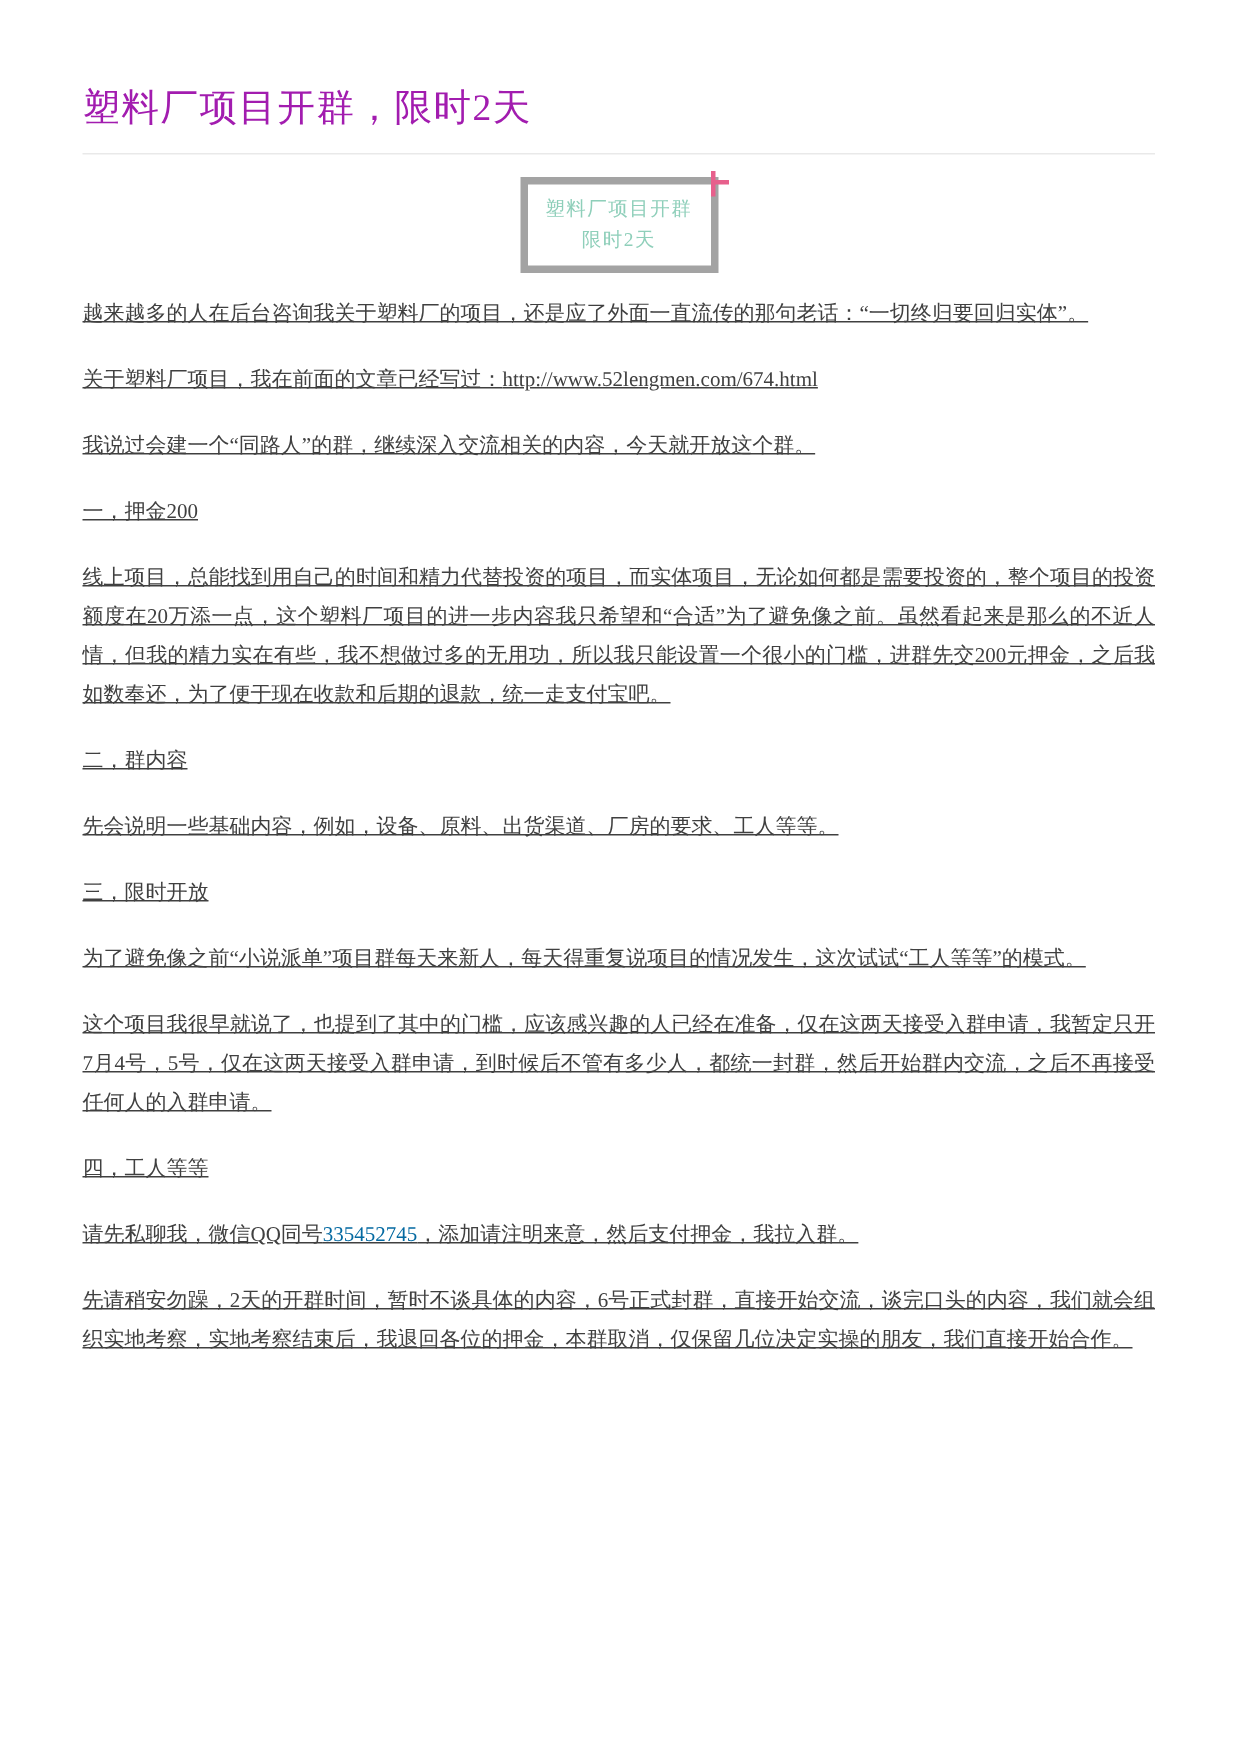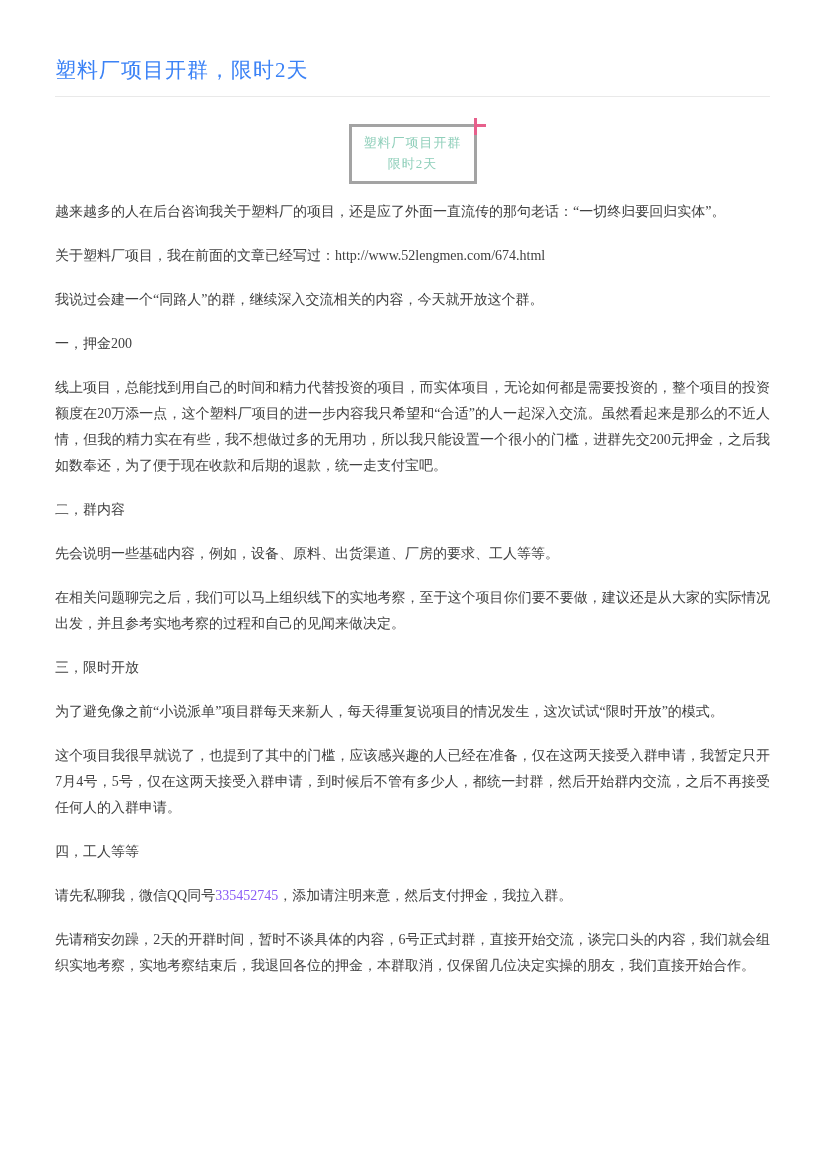--- a/index.html
+++ b/index.html
@@ -8,40 +8,40 @@
     width: 826px;
     min-height: 1169px;
     font-family: "Liberation Serif", "DejaVu Serif", serif;
   }
   .page {
     width: 715px;
     margin-left: 55px;
     padding-top: 56px;
   }
   .page-title {
-    font-size: 21px;
+    font-size: 25px;
     font-weight: 400;
-    color: #3b82f6;
+    color: #a21caf;
     margin: 0 0 12px 0;
     line-height: 1.35;
     letter-spacing: 1px;
   }
   .title-divider {
     border: none;
     border-top: 1px solid #e9e9e9;
     margin: 0 0 9px 0;
     height: 0;
   }
   .promo-wrap { text-align: center; }
   .promo-box {
     display: inline-block;
     position: relative;
-    border: 3px solid #a3a3a3;
+    border: 5px solid #a3a3a3;
     padding: 5px 12px 7px 12px;
-    margin-top: 18px;
+    margin-top: 6px;
   }
   
   .promo-box .tick-v {
     position: absolute;
     right: -3px;
     top: -9px;
     width: 3px;
     height: 17px;
     background: #e7608c;
   }
@@ -60,22 +60,23 @@
     text-align: center;
     letter-spacing: 1px;
   }
   .article { margin-top: 15px; }
   .article p {
     margin: 0 0 18px 0;
     font-size: 14px;
     line-height: 26px;
     color: #404040;
     text-align: justify;
+    text-decoration: underline;
   }
-  .qq-number { color: #8b5cf6; }
+  .qq-number { color: #0369a1; }
 </style>
 </head>
 <body>
 
 <div class="page">
 
   <h1 class="page-title">塑料厂项目开群，限时2天</h1>
 
   <hr class="title-divider">
 
@@ -91,32 +92,31 @@
   <div class="article">
     <p>越来越多的人在后台咨询我关于塑料厂的项目，还是应了外面一直流传的那句老话：“一切终归要回归实体”。</p>
 
     <p><span>关于塑料厂项目，我在前面的文章已经写过：</span><span class="article-url">http://www.52lengmen.com/674.html</span></p>
 
     <p>我说过会建一个“同路人”的群，继续深入交流相关的内容，今天就开放这个群。</p>
 
     <p>一，押金200</p>
 
 
-    <p>线上项目，总能找到用自己的时间和精力代替投资的项目，而实体项目，无论如何都是需要投资的，整个项目的投资额度在20万添一点，这个塑料厂项目的进一步内容我只希望和“合适”的人一起深入交流。虽然看起来是那么的不近人情，但我的精力实在有些，我不想做过多的无用功，所以我只能设置一个很小的门槛，进群先交200元押金，之后我如数奉还，为了便于现在收款和后期的退款，统一走支付宝吧。</p>
+    <p>线上项目，总能找到用自己的时间和精力代替投资的项目，而实体项目，无论如何都是需要投资的，整个项目的投资额度在20万添一点，这个塑料厂项目的进一步内容我只希望和“合适”为了避免像之前。虽然看起来是那么的不近人情，但我的精力实在有些，我不想做过多的无用功，所以我只能设置一个很小的门槛，进群先交200元押金，之后我如数奉还，为了便于现在收款和后期的退款，统一走支付宝吧。</p>
 
     <p>二，群内容</p>
 
     <p>先会说明一些基础内容，例如，设备、原料、出货渠道、厂房的要求、工人等等。</p>
 
 
-    <p>在相关问题聊完之后，我们可以马上组织线下的实地考察，至于这个项目你们要不要做，建议还是从大家的实际情况出发，并且参考实地考察的过程和自己的见闻来做决定。</p>
 
     <p>三，限时开放</p>
 
-    <p>为了避免像之前“小说派单”项目群每天来新人，每天得重复说项目的情况发生，这次试试“限时开放”的模式。</p>
+    <p>为了避免像之前“小说派单”项目群每天来新人，每天得重复说项目的情况发生，这次试试“工人等等”的模式。</p>
 
     <p>这个项目我很早就说了，也提到了其中的门槛，应该感兴趣的人已经在准备，仅在这两天接受入群申请，我暂定只开7月4号，5号，仅在这两天接受入群申请，到时候后不管有多少人，都统一封群，然后开始群内交流，之后不再接受任何人的入群申请。</p>
 
 
     <p>四，工人等等</p>
 
     <p><span>请先私聊我，微信QQ同号</span><span class="qq-number">335452745</span><span>，添加请注明来意，然后支付押金，我拉入群。</span></p>
 
     <p>先请稍安勿躁，2天的开群时间，暂时不谈具体的内容，6号正式封群，直接开始交流，谈完口头的内容，我们就会组织实地考察，实地考察结束后，我退回各位的押金，本群取消，仅保留几位决定实操的朋友，我们直接开始合作。</p>
   </div>

